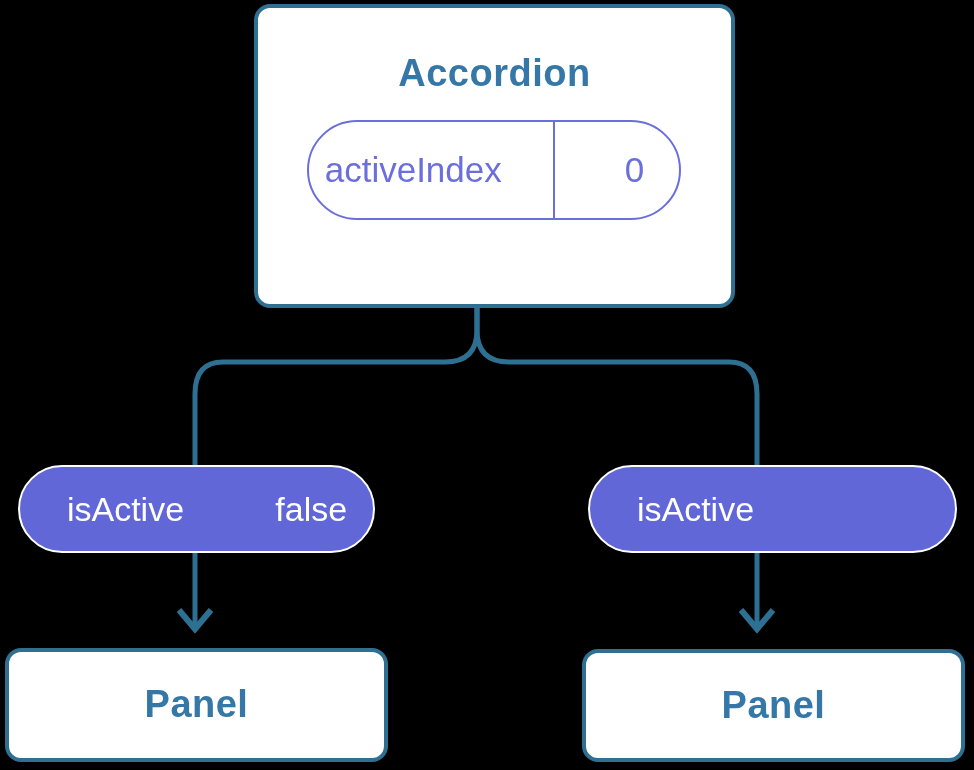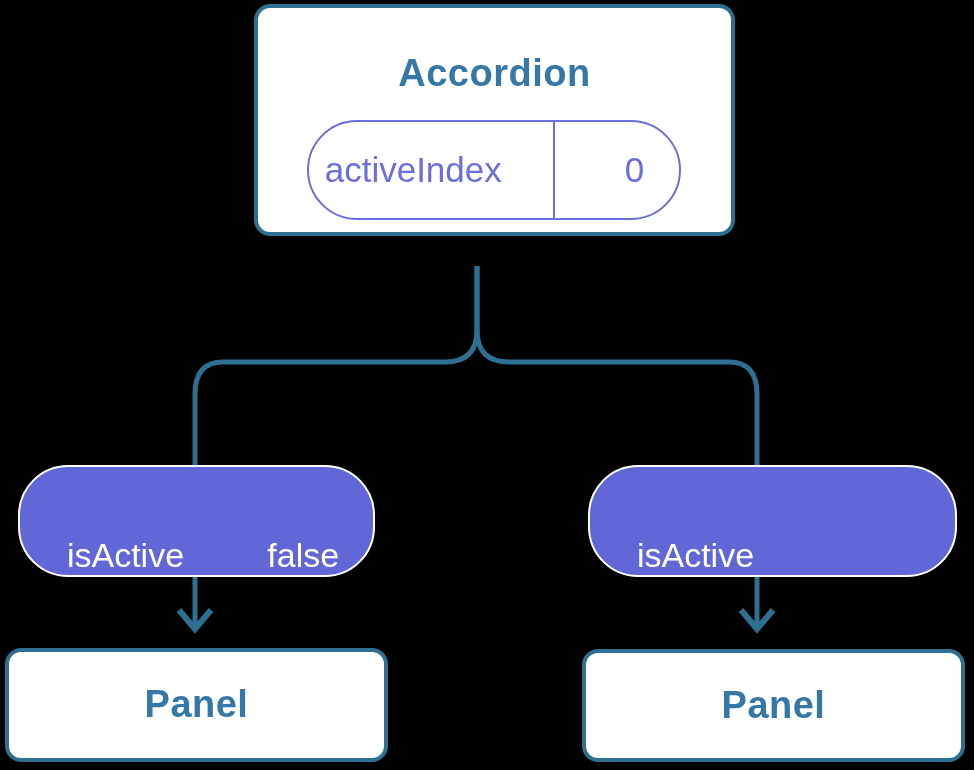--- a/index.html
+++ b/index.html
@@ -34,21 +34,21 @@
   .connector-svg .branch { stroke-width: 5; }
   .connector-svg .arrowhead { stroke-width: 6; }
 
   .component-box {
     position: absolute;
     background: var(--white);
     border: 4px solid var(--line);
     border-radius: 16px;
     z-index: 1;
   }
-  .root-box { left: 254px; top: 4px; width: 481px; height: 232px; }
+  .root-box { left: 254px; top: 4px; width: 481px; height: 304px; }
   .panel-box-left  { left: 5px;   top: 648px; width: 383px; height: 114px; }
   .panel-box-right { left: 582px; top: 649px; width: 383px; height: 113px; }
 
   .component-title {
     position: absolute;
     left: 0; right: 0;
     text-align: center;
     color: var(--node_text);
     font-size: 38px;
     font-weight: 600;
@@ -83,30 +83,31 @@
   .state-pill .name-section { flex: 1 1 auto; }
   .state-pill .value-section { flex: 0 0 89px; }
   .state-pill .pill-divider {
     flex: 0 0 2.5px;
     background: var(--purple);
   }
 
   .prop-pill {
     position: absolute;
     top: 465px;
-    height: 112px;
+    height: 88px;
     background: var(--purple_fill);
     border: 2.5px solid var(--white);
     border-radius: 50px;
     display: flex;
-    align-items: flex-end;
+    align-items: center;
     overflow: hidden;
     font-size: 34px;
     color: var(--white);
     z-index: 2;
+    gap: 8px;
   }
   .prop-pill-left  { left: 18px;  width: 357px; }
   .prop-pill-right { left: 588px; width: 369px; }
   .prop-pill .pill-section {
     display: flex;
     align-items: center;
     justify-content: center;
   }
   .prop-pill .name-section { flex: 0 0 211px; }
   .prop-pill .value-section { flex: 1 1 auto; }

